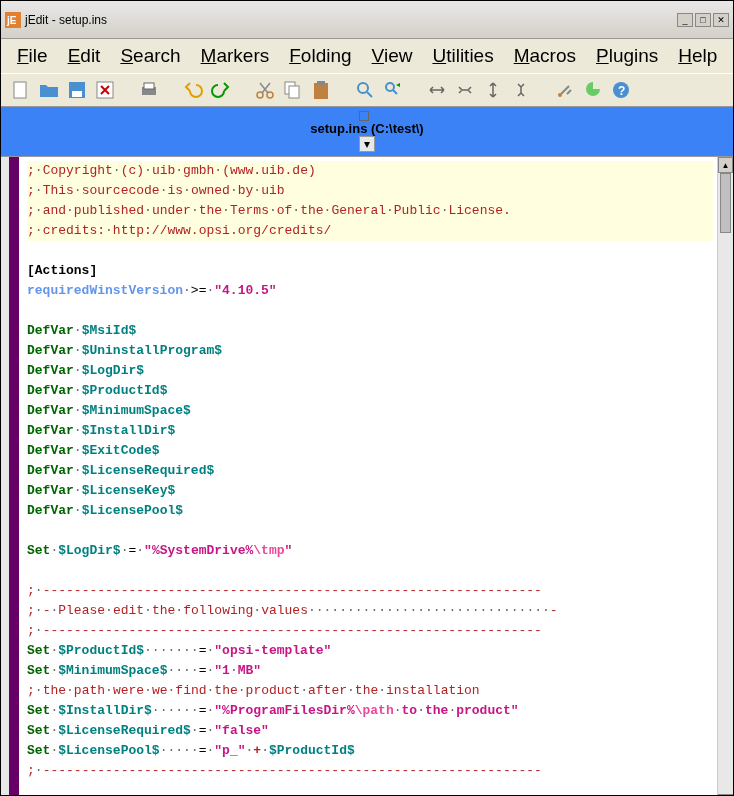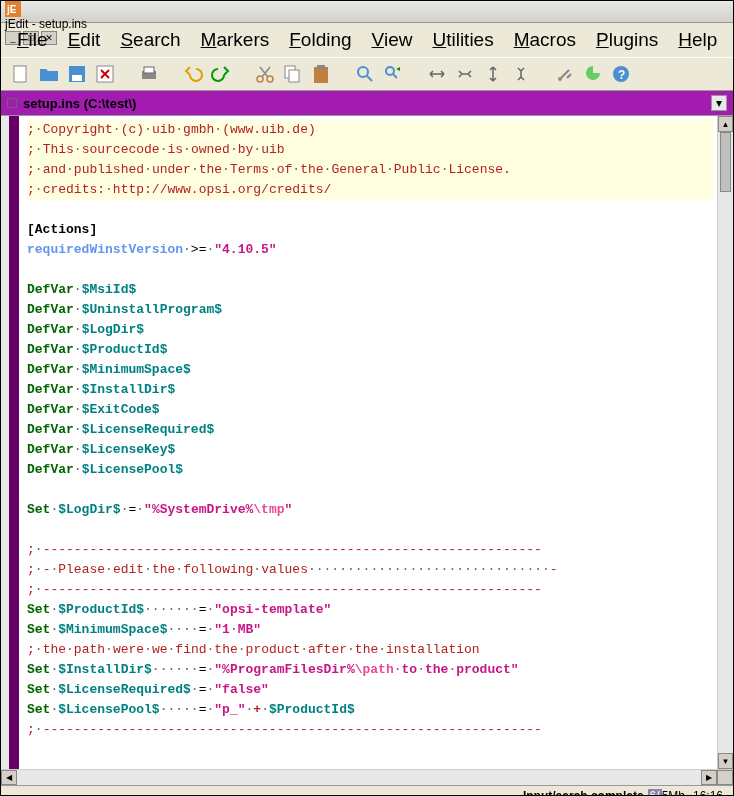--- a/index.html
+++ b/index.html
@@ -7,37 +7,37 @@
   font-family: "Lucida Sans", Verdana, sans-serif;
   font-size: 12px;
   background: #ece9d8;
   width: 734px;
   height: 796px;
   overflow: hidden;
   border: 1px solid #000;
 }
 .titlebar {
   background: linear-gradient(to bottom, #e8e8e8, #d4d0c8);
-  height: 22px;
+  height: 38px;
   display: flex;
+  align-items: center;
   padding: 0 4px;
   border-bottom: 1px solid #999;
-  flex-direction: column;
 }
 .titlebar .icon { width: 16px; height: 16px; margin-right: 4px; display: flex; align-items: center; justify-content: center; }
 .titlebar .title { flex: 1; font-weight: normal; font-size: 12px; }
 .winbtns { display: flex; gap: 2px; }
 .winbtn { width: 16px; height: 14px; background: #d4d0c8; border: 1px solid #888; display: flex; align-items: center; justify-content: center; font-size: 9px; cursor: pointer; }
 .menubar { display: flex; padding: 4px 8px; gap: 4px; background: #ece9d8; font-size: 19px; }
 .menubar span { padding: 2px 8px; cursor: pointer; }
 .menubar span u { text-decoration: underline; }
 .toolbar { display: flex; padding: 4px 8px; gap: 4px; background: #ece9d8; border-top: 1px solid #fff; align-items: center; }
 .tbtn { width: 24px; height: 24px; display: flex; align-items: center; justify-content: center; cursor: pointer; }
 .tsep { width: 12px; }
-.buffertab { display: flex; align-items: center; padding: 4px 6px; background: #a21caf; border-top: 1px solid #999; border-bottom: 1px solid #999; }
+.buffertab { display: flex; align-items: center; padding: 4px 6px; background: #3b82f6; border-top: 1px solid #999; border-bottom: 1px solid #999; flex-direction: column; }
 .buffertab .sq { width: 10px; height: 10px; border: 1px solid #666; margin-right: 6px; }
 .buffertab .name { font-weight: bold; flex: 1; font-size: 13px; }
 .buffertab .drop { width: 16px; height: 16px; border: 1px solid #999; background: #e8e8e8; display: flex; align-items: center; justify-content: center; cursor: pointer; }
 .editor-wrap { display: flex; height: 653px; background: #fff; position: relative; }
 .gutter { width: 8px; background: #e8e8e8; }
 .fold { width: 10px; background: #660066; }
 .code { flex: 1; font-family: "Courier New", monospace; font-size: 13px; padding: 4px 4px 4px 8px; white-space: pre; line-height: 20px; overflow: hidden; }
 .code .hl { background: #ffffe0; display: block; }
 .vscroll { width: 16px; background: #e8e8e8; position: relative; border-left: 1px solid #ccc; }
 .vscroll .btn { height: 16px; background: #d4d0c8; border: 1px solid #888; display: flex; align-items: center; justify-content: center; font-size: 8px; }

